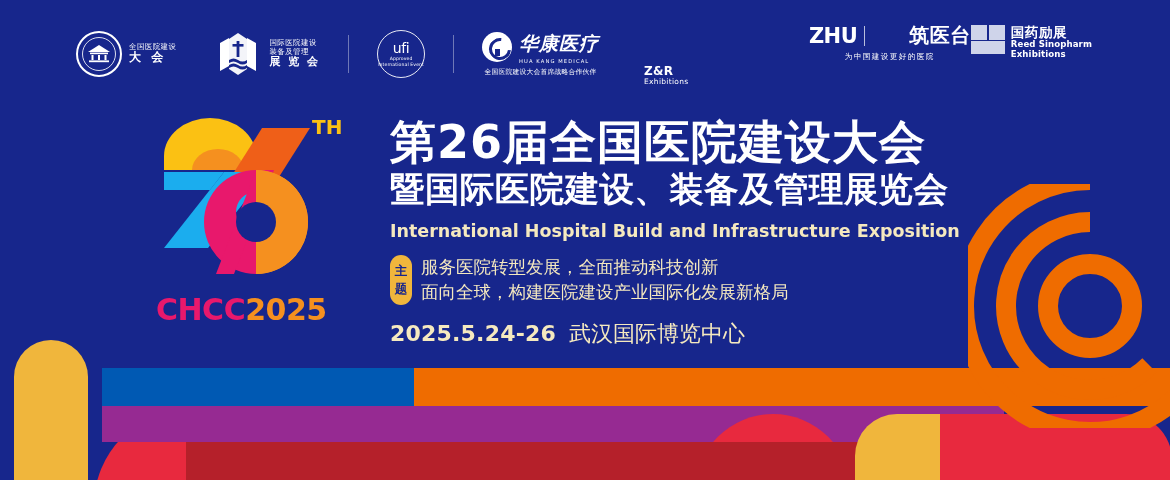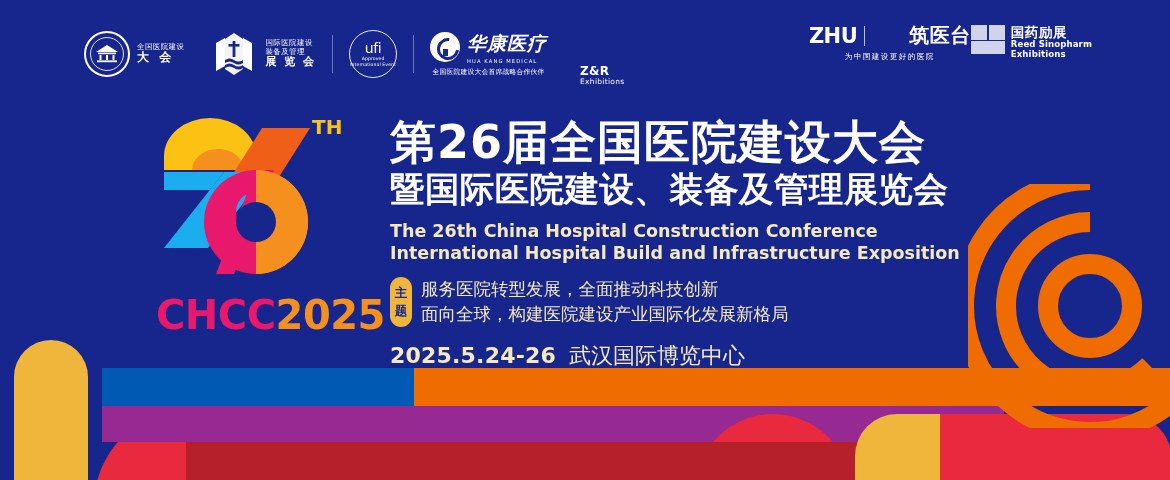--- a/index.html
+++ b/index.html
@@ -41,21 +41,21 @@
 
   
   .c-wrap { position:absolute; right:-42px; top:184px; width:244px; height:244px; }
   .c-wrap svg { width:100%; height:100%; display:block; }
 
   
   .logobar {
     position:absolute; left:0; top:20px; width:1170px; height:62px;
   }
   .logo-group { position:absolute; display:flex; align-items:center; }
-  .lg-left  { left:84px;  top:0; gap:0; }
+  .lg-left  { left:76px;  top:0; gap:12px; }
   .lg-right { right:78px; top:2px; gap:0; }
 
   .lmark { display:flex; align-items:center; }
 
   .seal {
     width:46px; height:46px; border:2px solid #ffffff; border-radius:50%;
     display:flex; align-items:center; justify-content:center; position:relative;
   }
   .seal:after {
     content:""; position:absolute; left:4px; top:4px; right:4px; bottom:4px;
@@ -109,21 +109,21 @@
   .reed-mark .rtop i { flex:1; background:#cfd4ea; display:block; }
   .reed-mark .rbot { height:13px; background:#cfd4ea; margin-top:1.5px; }
   .reed-txt { line-height:1.12; }
   .reed-txt .r1 { color:#fff; font-size:13.5px; font-weight:700; letter-spacing:.6px; }
   .reed-txt .r2 { color:#fff; font-size:8.6px; font-weight:700; letter-spacing:.1px; }
   .reed-txt .r3 { color:#fff; font-size:8.6px; font-weight:700; letter-spacing:.1px; }
 
   
   .chcc { position:absolute; left:152px; top:108px; width:210px; height:230px; }
   .chcc svg { display:block; width:190px; height:180px; }
-  .chcc-word { margin-top:4px; margin-left:4px; font-size:40px; font-weight:800; letter-spacing:-.5px; }
+  .chcc-word { margin-top:4px; margin-left:4px; font-size:30px; font-weight:800; letter-spacing:-.5px; }
   .chcc-word .a { color:#e8186c; }
   .chcc-word .b { color:#f5901f; }
 
   
   .main { position:absolute; left:390px; top:118px; width:530px; }
   .t-cn1 {
     color:#fff; font-size:46px; font-weight:700; letter-spacing:1px; line-height:1.08;
     white-space:nowrap;
   }
   .t-cn2 {
@@ -300,21 +300,20 @@
     </svg>
     <div class="chcc-word">
       <span class="a">CHCC</span><span class="b">2025</span>
     </div>
   </div>
 
   <div class="main">
     <div class="t-cn1">第26届全国医院建设大会</div>
     <div class="t-cn2">暨国际医院建设、装备及管理展览会</div>
     <div class="t-en">
-      <div>The 26th China Hospital Construction Conference</div>
       <div>International Hospital Build and Infrastructure Exposition</div>
     </div>
 
     <div class="themes">
       <div class="badge">
         <span>主</span>
         <span>题</span>
       </div>
       <div class="theme-lines">
         <div>服务医院转型发展，全面推动科技创新</div>

